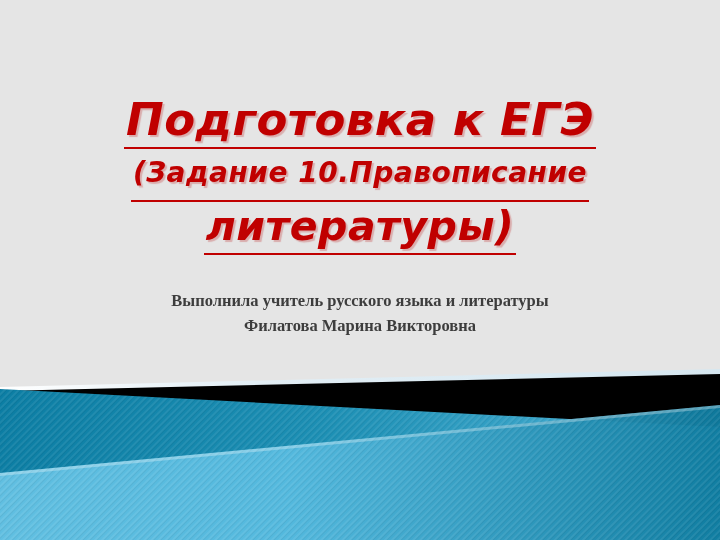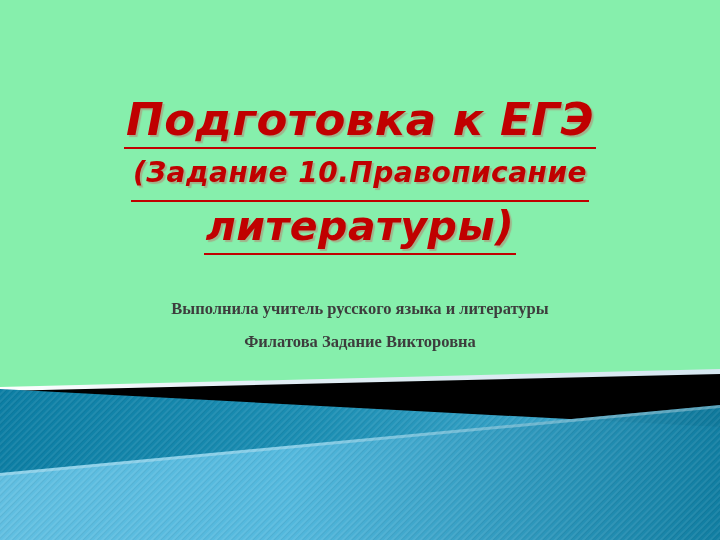--- a/index.html
+++ b/index.html
@@ -8,21 +8,21 @@
     background:#ffffff;
     font-family:"Liberation Sans", sans-serif;
     overflow:hidden;
     position:relative;
   }
 
   #slide {
     position:absolute;
     left:0; top:0;
     width:720px; height:540px;
-    background:#86efac;
+    background:#e5e5e5;
     overflow:hidden;
   }
 
   
   #title-block {
     position:absolute;
     left:0; top:96px;
     width:720px;
     text-align:center;
     z-index:5;
@@ -58,21 +58,20 @@
     z-index:5;
   }
   .sub-line {
     display:block;
     font-family:"Liberation Serif", serif;
     font-weight:bold;
     font-size:16.5px;
     line-height:25px;
     color:#3D3D3D;
     white-space:nowrap;
-    margin-top:8px;
   }
 
   
   #bottom-art {
     position:absolute;
     left:0; bottom:0;
     width:720px; height:175px;
     z-index:1;
   }
   #bottom-art svg { display:block; width:720px; height:175px; }
@@ -83,21 +82,21 @@
 <div id="slide">
 
   <div id="title-block">
     <span class="title-line l1"><span class="u">Подготовка к ЕГЭ</span></span>
     <span class="title-line l2"><span class="u">(Задание 10.Правописание</span></span>
     <span class="title-line l3"><span class="u">литературы)</span></span>
   </div>
 
   <div id="subtitle-block">
     <span class="sub-line">Выполнила учитель русского языка и литературы</span>
-    <span class="sub-line">Филатова Задание Викторовна</span>
+    <span class="sub-line">Филатова Марина Викторовна</span>
   </div>
 
   <div id="bottom-art">
     <svg viewBox="0 0 720 175" preserveAspectRatio="none">
       <defs>
 
         <pattern id="hatch" width="5" height="5" patternUnits="userSpaceOnUse" patternTransform="rotate(45)">
           <rect width="5" height="5" fill="rgba(0,0,0,0)"></rect>
           <rect width="2" height="5" fill="rgba(255,255,255,0.07)"></rect>
           <rect x="2" width="1" height="5" fill="rgba(0,0,0,0.05)"></rect>

